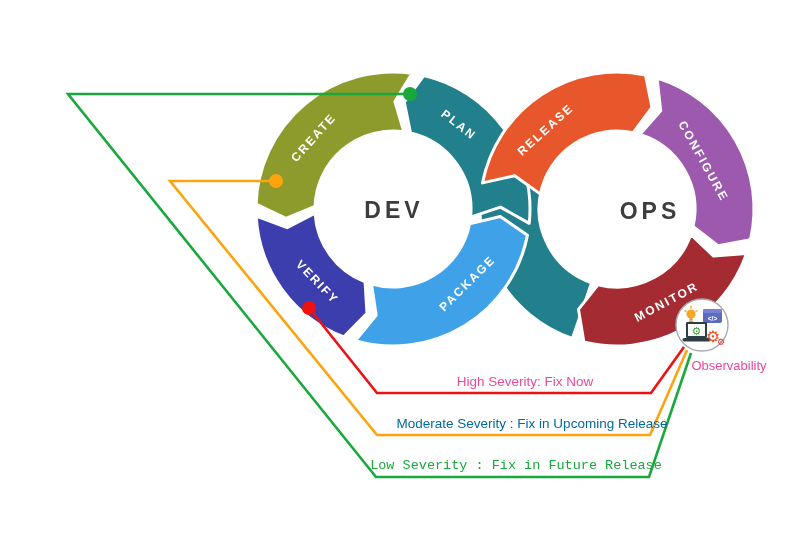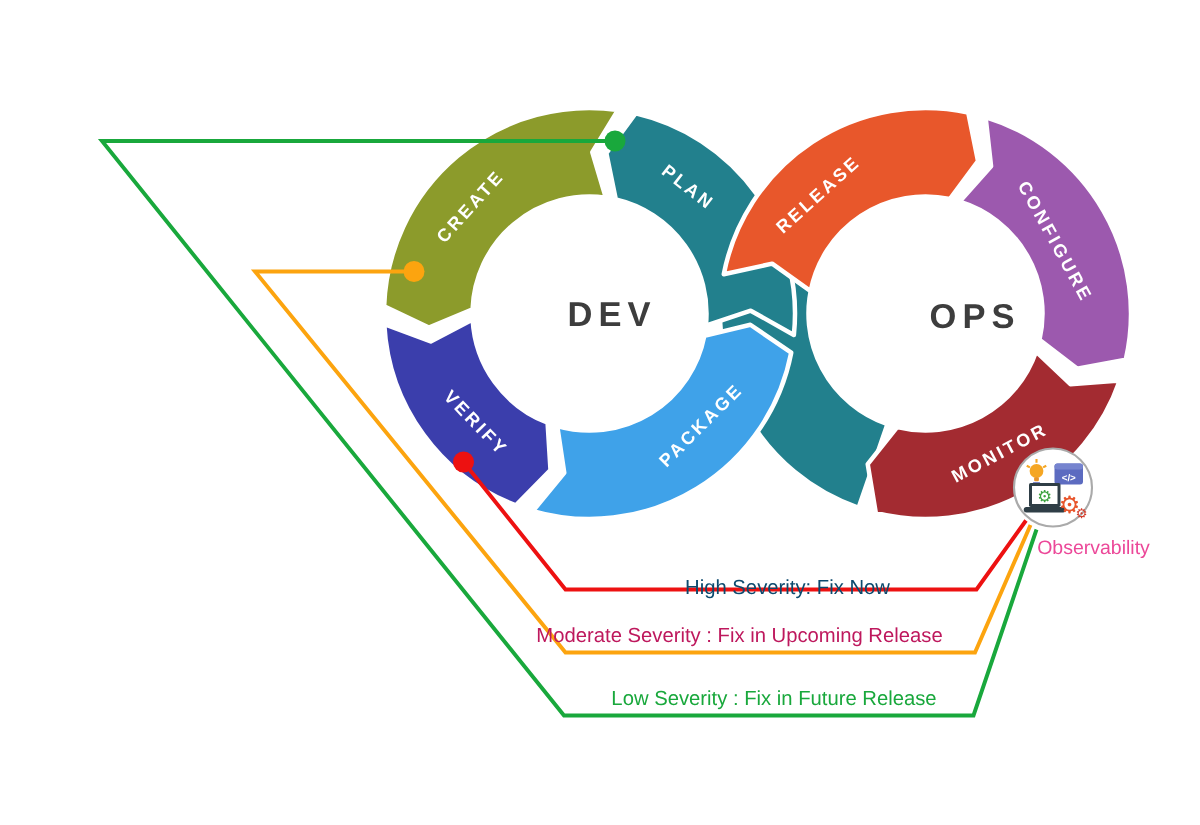--- a/index.html
+++ b/index.html
@@ -6,21 +6,21 @@
   body{
     width:800px;height:550px;position:relative;background:#ffffff;
     font-family:"Liberation Sans",sans-serif;overflow:hidden;
   }
   #diagram-svg{position:absolute;left:0;top:0;}
   .center-label{
     position:absolute;transform:translate(-50%,-50%);
     font-weight:bold;font-size:23px;letter-spacing:4px;color:#3d3d3d;
     white-space:nowrap;
   }
-  #dev-label{left:408px;top:210px;}
+  #dev-label{left:394px;top:210px;}
   #ops-label{left:650px;top:211px;}
   #obs-label{
     position:absolute;left:729px;top:365px;transform:translate(-50%,-50%);
     font-size:13px;color:#ec4899;white-space:nowrap;
   }
   .severity-label{
     position:absolute;transform:translate(-50%,-100%);
     font-size:13.5px;white-space:nowrap;
   }
   .seg-label{
@@ -84,16 +84,16 @@
     <text x="11" y="17" text-anchor="middle" font-size="16" fill="#e8542a" font-family="DejaVu Sans, sans-serif">⚙</text>
     <text x="19" y="20" text-anchor="middle" font-size="9" fill="#d43b2a" font-family="DejaVu Sans, sans-serif">⚙</text>
   </g>
 </svg>
 
 <div id="dev-label" class="center-label">DEV</div>
 <div id="ops-label" class="center-label">OPS</div>
 <div id="obs-label">Observability</div>
 
 <div id="severity-labels">
-    <div class="severity-label" style="left: 509px; top: 399px; color: #0c4a6e; padding-left: 32px;">High Severity: Fix Now</div>
-    <div class="severity-label" style="left: 493px; top: 431px; color: #be185d;">Moderate Severity : Fix in Upcoming Release</div>
-    <div class="severity-label" style="left: 516px; top: 473px; color: rgb(25, 168, 60);">Low Severity : Fix in Future Release</div>
+    <div class="severity-label" style="left: 509px; top: 389px; color: #ec4899; padding-left: 32px;">High Severity: Fix Now</div>
+    <div class="severity-label" style="left: 532px; top: 431px; color: #0369a1;">Moderate Severity : Fix in Upcoming Release</div>
+    <div class="severity-label" style="left: 516px; top: 473px; color: rgb(25, 168, 60); font-family: Liberation Mono, monospace;">Low Severity : Fix in Future Release</div>
   </div>
 
 </body></html>

